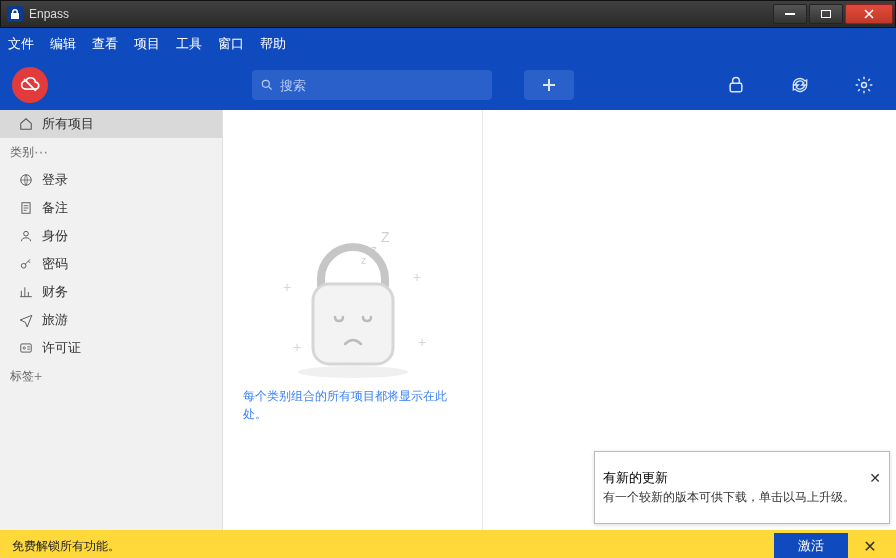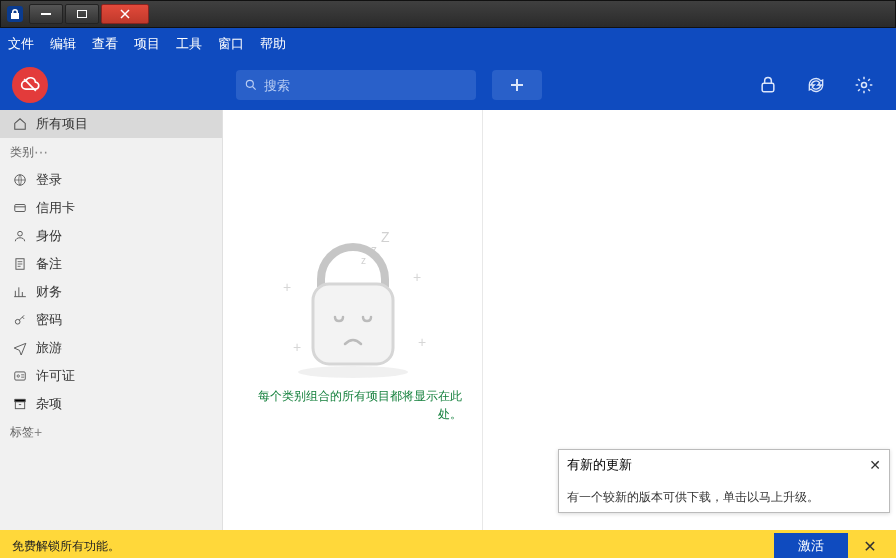--- a/index.html
+++ b/index.html
@@ -8,64 +8,65 @@
 .titlebar { height: 28px; background: linear-gradient(#404040, #2a2a2a); display: flex; align-items: center; border: 1px solid #111; }
 .titlebar-icon { width: 16px; height: 16px; margin: 0 6px; background: #0a3b8f; border-radius: 3px; display: flex; align-items: center; justify-content: center; }
 .titlebar-title { color: #ddd; font-size: 12px; flex: 1; }
 .winbtn { width: 34px; height: 20px; margin-right: 2px; border-radius: 2px; display: flex; align-items: center; justify-content: center; font-size: 11px; color: #fff; }
 .winbtn.min, .winbtn.max { background: linear-gradient(#555, #333); border: 1px solid #222; }
 .winbtn.close { width: 48px; background: linear-gradient(#e24a3b, #c0392b); border: 1px solid #8a2420; }
 
 .menubar { height: 28px; background: #0f4bbf; display: flex; align-items: center; padding: 16px 8px; gap: 16px; }
 .menubar span { color: #fff; font-size: 13px; }
 
-.toolbar { height: 50px; background: #0f4bbf; display: flex; align-items: center; padding: 0 12px; gap: 8px; }
+.toolbar { height: 50px; background: #0f4bbf; display: flex; align-items: center; padding: 0 12px; gap: 24px; }
 .logo { width: 36px; height: 36px; border-radius: 50%; background: #e33b3b; display: flex; align-items: center; justify-content: center; }
 .search { flex: 0 0 240px; margin-left: 180px; height: 30px; background: #2960c9; border-radius: 4px; display: flex; align-items: center; padding: 0 8px; gap: 6px; }
 .search input { flex: 1; background: transparent; border: none; color: #dbe6fb; font-size: 13px; outline: none; }
 .search input::placeholder { color: #b9cdf3; }
 .addbtn { width: 50px; height: 30px; background: #2960c9; border-radius: 4px; display: flex; align-items: center; justify-content: center; margin-left: 8px; }
 .toolbar-spacer { flex: 1; }
 .tbicon { width: 40px; height: 40px; display: flex; align-items: center; justify-content: center; }
 
 .body { display: flex; height: calc(558px - 28px - 28px - 50px - 32px); background: #fff; }
 .sidebar { width: 223px; background: #f1f1f1; border-right: 1px solid #e0e0e0; overflow: hidden; }
-.navitem { height: 28px; display: flex; align-items: center; padding: 0 12px; gap: 8px; font-size: 13px; color: #333; }
+.navitem { height: 28px; display: flex; align-items: center; padding: 0 18px; gap: 8px; font-size: 13px; color: #333; }
 .navitem.selected { background: #d9d9d9; }
 .navitem .ico { width: 16px; display: flex; justify-content: center; color: #555; }
 .section { height: 28px; display: flex; align-items: center; padding: 0 10px; font-size: 12px; color: #666; }
 .section .dots, .section .plus { color: #888; font-size: 14px; }
 
 .main { flex: 1; display: flex; }
 .listpane { width: 260px; border-right: 1px solid #e8e8e8; display: flex; flex-direction: column; align-items: center; justify-content: center; padding: 30px 20px; position: relative; }
 .emptylock { width: 180px; height: 170px; display: flex; align-items: center; justify-content: center; opacity: 0.85; }
-.emptytext { color: #15803d; font-size: 12px; text-align: right; line-height: 1.5; margin-top: 0; }
+.emptytext { color: #3b82f6; font-size: 12px; text-align: left; line-height: 1.5; margin-top: 0; }
 .detailpane { flex: 1; position: relative; }
 
-.update-toast { position: absolute; right: 6px; bottom: 17px; width: 332px; background: #fff; border: 1px solid #bbb; box-shadow: 0 1px 4px rgba(0,0,0,0.15); padding: 6px 8px; }
+.update-toast { position: absolute; right: 6px; bottom: 6px; width: 296px; background: #fff; border: 1px solid #bbb; box-shadow: 0 1px 4px rgba(0,0,0,0.15); padding: 17px 8px; }
 .update-toast .ut-head { display: flex; justify-content: space-between; align-items: center; font-size: 13px; }
-.update-toast .ut-body { font-size: 12px; color: #333; margin-top: 15px; }
+.update-toast .ut-body { font-size: 12px; color: #333; margin-top: 2px; }
 .ut-close { font-size: 14px; color: #333; }
 
 .bottombar { height: 32px; background: #ffd83a; display: flex; align-items: center; padding: 0 12px; position: relative; }
 .bottombar .msg { font-size: 12px; color: #222; flex: 1; }
 .activate { background: #0f4bbf; color: #fff; font-size: 13px; padding: 4px 24px; border: none; }
 .bb-close { width: 28px; text-align: center; font-size: 16px; color: #333; margin-left: 8px; }
 
 svg { display: block; }
 </style>
 </head>
 <body>
 
 <div class="titlebar">
   <div class="titlebar-icon">
     <svg width="10" height="10" viewBox="0 0 10 10">
         <path d="M5 0a3 3 0 013 3v1h1v6H1V4h1V3a3 3 0 013-3zm0 1.5A1.5 1.5 0 003.5 3v1h3V3A1.5 1.5 0 005 1.5z" fill="#fff"></path>
       </svg>
   </div>
+  <div class="titlebar-title">Enpass</div>
   <div class="winbtn min">
       <svg width="10" height="2">
         <rect width="10" height="2" fill="#fff"></rect>
       </svg>
     </div>
   <div class="winbtn max">
       <svg width="10" height="8">
         <rect x="0.5" y="0.5" width="9" height="7" fill="none" stroke="#fff"></rect>
       </svg>
     </div>
@@ -147,87 +148,69 @@
           <svg width="14" height="14" viewBox="0 0 24 24">
             <circle cx="12" cy="12" r="9" fill="none" stroke="#555" stroke-width="1.6"></circle>
             <path d="M3 12h18M12 3c3 3 3 15 0 18M12 3c-3 3-3 15 0 18" fill="none" stroke="#555" stroke-width="1.2"></path>
           </svg>
         </span>
         <span>登录</span>
       </div>
     <div class="navitem">
         <span class="ico">
           <svg width="14" height="14" viewBox="0 0 24 24">
-            <rect x="3" y="6" width="18" height="12" rx="2" fill="none" stroke="#555" stroke-width="1.6"></rect>
-            <path d="M3 10h18" stroke="#555" stroke-width="1.6"></path>
-          </svg>
-        </span>
-        <span>信用卡</span>
+            <rect x="5" y="3" width="14" height="18" fill="none" stroke="#555" stroke-width="1.6"></rect>
+            <path d="M8 8h8M8 12h8M8 16h5" stroke="#555" stroke-width="1.4"></path>
+          </svg>
+        </span>
+        <span>备注</span>
       </div>
     <div class="navitem">
         <span class="ico">
           <svg width="14" height="14" viewBox="0 0 24 24">
             <circle cx="12" cy="8" r="4" fill="none" stroke="#555" stroke-width="1.6"></circle>
             <path d="M4 21c0-4 4-6 8-6s8 2 8 6" fill="none" stroke="#555" stroke-width="1.6"></path>
           </svg>
         </span>
         <span>身份</span>
       </div>
     <div class="navitem">
         <span class="ico">
           <svg width="14" height="14" viewBox="0 0 24 24">
-            <rect x="5" y="3" width="14" height="18" fill="none" stroke="#555" stroke-width="1.6"></rect>
-            <path d="M8 8h8M8 12h8M8 16h5" stroke="#555" stroke-width="1.4"></path>
-          </svg>
-        </span>
-        <span>备注</span>
-      </div>
-    <div class="navitem">
-        <span class="ico">
-          <svg width="14" height="14" viewBox="0 0 24 24">
-            <path d="M4 20V10M10 20V4M16 20v-8M22 20H2" fill="none" stroke="#555" stroke-width="1.6"></path>
-          </svg>
-        </span>
-        <span>财务</span>
-      </div>
-    <div class="navitem">
-        <span class="ico">
-          <svg width="14" height="14" viewBox="0 0 24 24">
             <circle cx="8" cy="15" r="4" fill="none" stroke="#555" stroke-width="1.6"></circle>
             <path d="M11 12l8-8M16 7l3 3" stroke="#555" stroke-width="1.6"></path>
           </svg>
         </span>
         <span>密码</span>
+      </div>
+    <div class="navitem">
+        <span class="ico">
+          <svg width="14" height="14" viewBox="0 0 24 24">
+            <path d="M4 20V10M10 20V4M16 20v-8M22 20H2" fill="none" stroke="#555" stroke-width="1.6"></path>
+          </svg>
+        </span>
+        <span>财务</span>
       </div>
     <div class="navitem">
         <span class="ico">
           <svg width="14" height="14" viewBox="0 0 24 24">
             <path d="M2 12l20-8-8 20-3-8z" fill="none" stroke="#555" stroke-width="1.6"></path>
           </svg>
         </span>
         <span>旅游</span>
       </div>
     <div class="navitem">
         <span class="ico">
           <svg width="14" height="14" viewBox="0 0 24 24">
             <rect x="3" y="5" width="18" height="14" rx="2" fill="none" stroke="#555" stroke-width="1.6"></rect>
             <circle cx="9" cy="12" r="2" fill="none" stroke="#555" stroke-width="1.4"></circle>
             <path d="M14 10h5M14 14h5" stroke="#555" stroke-width="1.4"></path>
           </svg>
         </span>
         <span>许可证</span>
-      </div>
-    <div class="navitem">
-        <span class="ico">
-          <svg width="14" height="14" viewBox="0 0 24 24">
-            <rect x="4" y="8" width="16" height="12" fill="none" stroke="#555" stroke-width="1.6"></rect>
-            <path d="M3 4h18v4H3zM10 13h4" stroke="#555" stroke-width="1.6"></path>
-          </svg>
-        </span>
-        <span>杂项</span>
       </div>
 
     <div class="section">
       <span>标签</span>
       <span class="plus">+</span>
     </div>
 
   </div>
 
   <div class="main">

